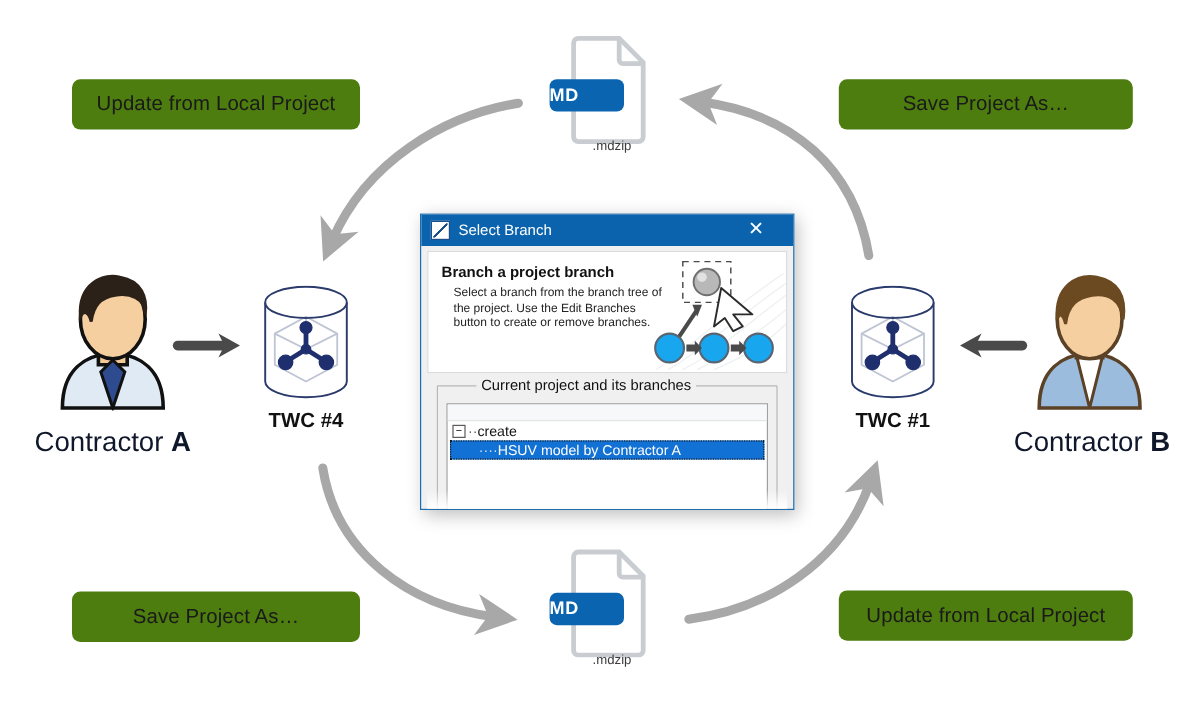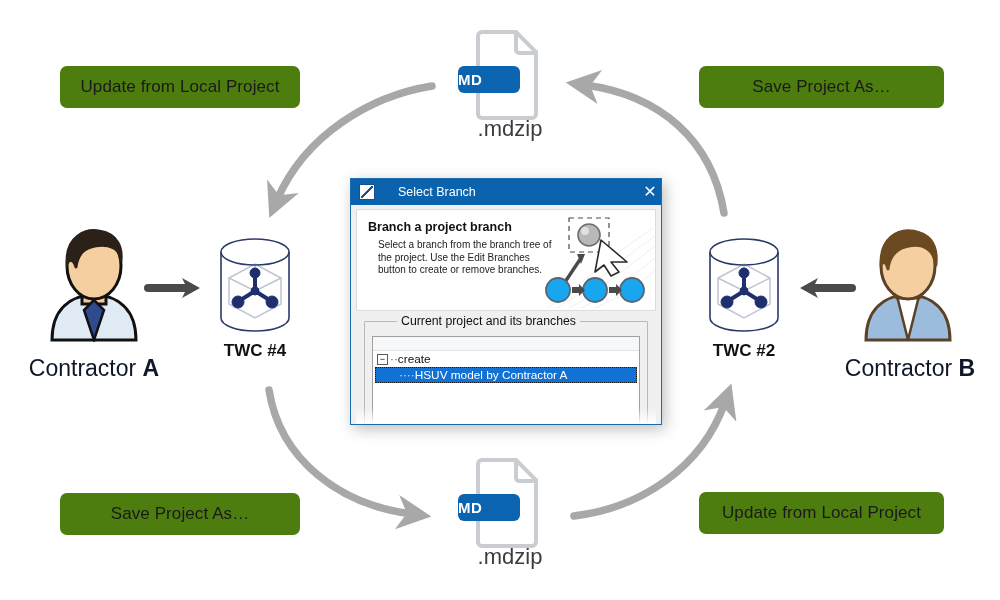--- a/index.html
+++ b/index.html
@@ -16,37 +16,37 @@
     background:#4d7c0f;border-radius:7px;
     display:flex;align-items:center;justify-content:center;
     font-size:17px;color:#1a1a1a;letter-spacing:.1px;
     box-shadow:0 0 0 0 rgba(0,0,0,0);
   }
   .mdbadge{
     position:absolute;left:-12px;top:38px;width:62px;height:27px;
     background:#0B64B0;border-radius:6px;color:#fff;font-size:15px;font-weight:bold;
     display:flex;align-items:center;justify-content:flex-start;letter-spacing:.5px;
   }
-  .mdcaption{font-size:22px;color:#3c3c3c;text-align:center;}
+  .mdcaption{font-size:11px;color:#3c3c3c;text-align:center;}
 
   
   .twclabel{font-size:17px;font-weight:bold;color:#111;text-align:center;}
   .personlabel{font-size:23px;color:#0f172a;text-align:center;white-space:nowrap;}
   .personlabel b{font-weight:bold;}
 
   
   .dialog{
     position:absolute;left:350px;top:178px;width:310px;height:245px;
     background:#f0f0f0;border:1px solid #1c6cb0;
     box-shadow:3px 4px 14px rgba(0,0,0,.26);
     overflow:hidden;
   }
   .dlg-title{
     height:26px;background:#0a63ac;display:flex;align-items:center;
-    padding:0 0 0 8px;color:#fff;font-size:12.5px;gap:16px;
+    padding:0 20px 0 8px;color:#fff;font-size:12.5px;
   }
   .dlg-title-text{margin-left:7px;flex:1;}
   .dlg-ico{
     width:14px;height:14px;background:#ffffff;border:1.6px solid #1b4f8a;
     display:block;position:relative;
   }
   .dlg-ico:after{
     content:"";position:absolute;left:1px;top:1px;right:1px;bottom:1px;
     background:
       linear-gradient(to bottom right,transparent 45%,#1b4f8a 45%,#1b4f8a 55%,transparent 55%);
@@ -188,21 +188,21 @@
       </g>
       <g fill="#1f2f6e" stroke="#1f2f6e">
         <path d="M42,37 L42,53 M42,53 L26,63 M42,53 L58,63" stroke-width="4" fill="none"></path>
         <circle cx="42" cy="35" r="5"></circle>
         <circle cx="25" cy="64" r="6"></circle>
         <circle cx="59" cy="64" r="6"></circle>
         <circle cx="42" cy="53" r="4"></circle>
       </g>
     </svg>
   </div>
-  <div class="twclabel abs" style="left:684px;top:341px;width:120px;">TWC #2</div>
+  <div class="twclabel abs" style="left:684px;top:341px;width:120px;">TWC #1</div>
 
   <div class="abs" style="left:38px;top:222px;width:112px;height:120px;">
     <svg width="112" height="120">
       <path d="M14,118 C14,86 33,74 56,72 C79,74 98,86 98,118 Z" fill="#dfeaf5" stroke="#111" stroke-width="3"></path>
       <path d="M44,66 h24 v16 h-24 z" fill="#f3c997" stroke="#111" stroke-width="3"></path>
       <path d="M56,78 L46,88 L56,118 L66,88 Z" fill="#2e4b8f" stroke="#111" stroke-width="2.5"></path>
       <ellipse cx="56" cy="44" rx="27" ry="33" fill="#f6cfa0" stroke="#111" stroke-width="3"></ellipse>
       <path d="M29,42 C27,14 48,6 62,9 C80,12 85,26 83,40 C83,26 70,22 58,24 C46,26 40,32 38,46 C36,38 32,36 29,42 Z" fill="#2b2118" stroke="#2b2118" stroke-width="2.5"></path>
     </svg>
   </div>

